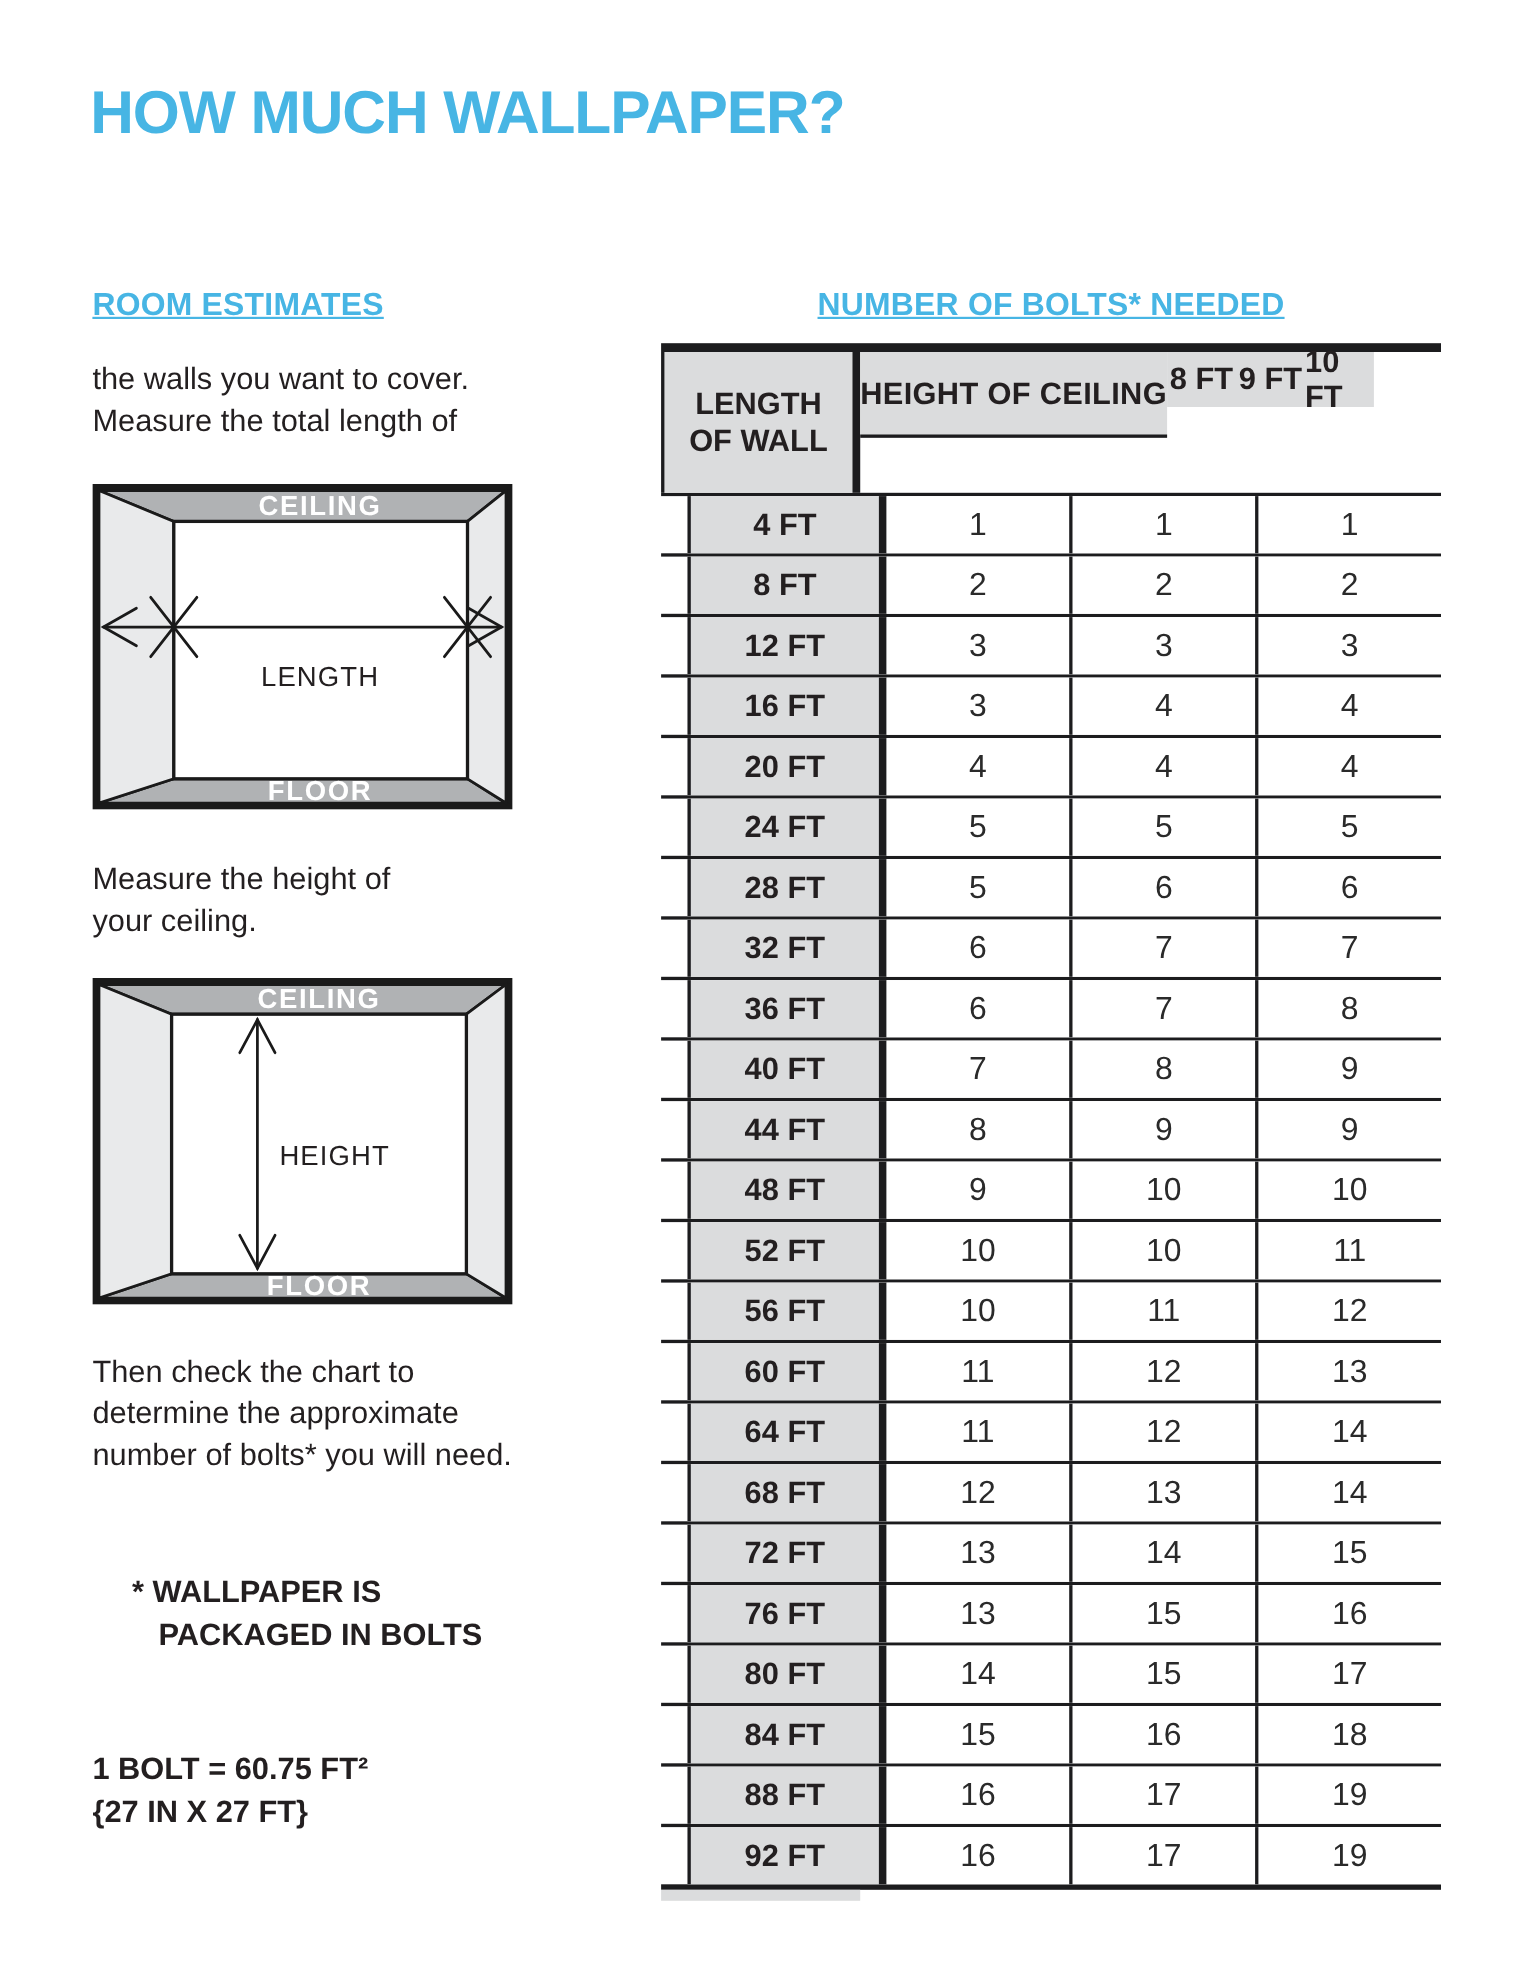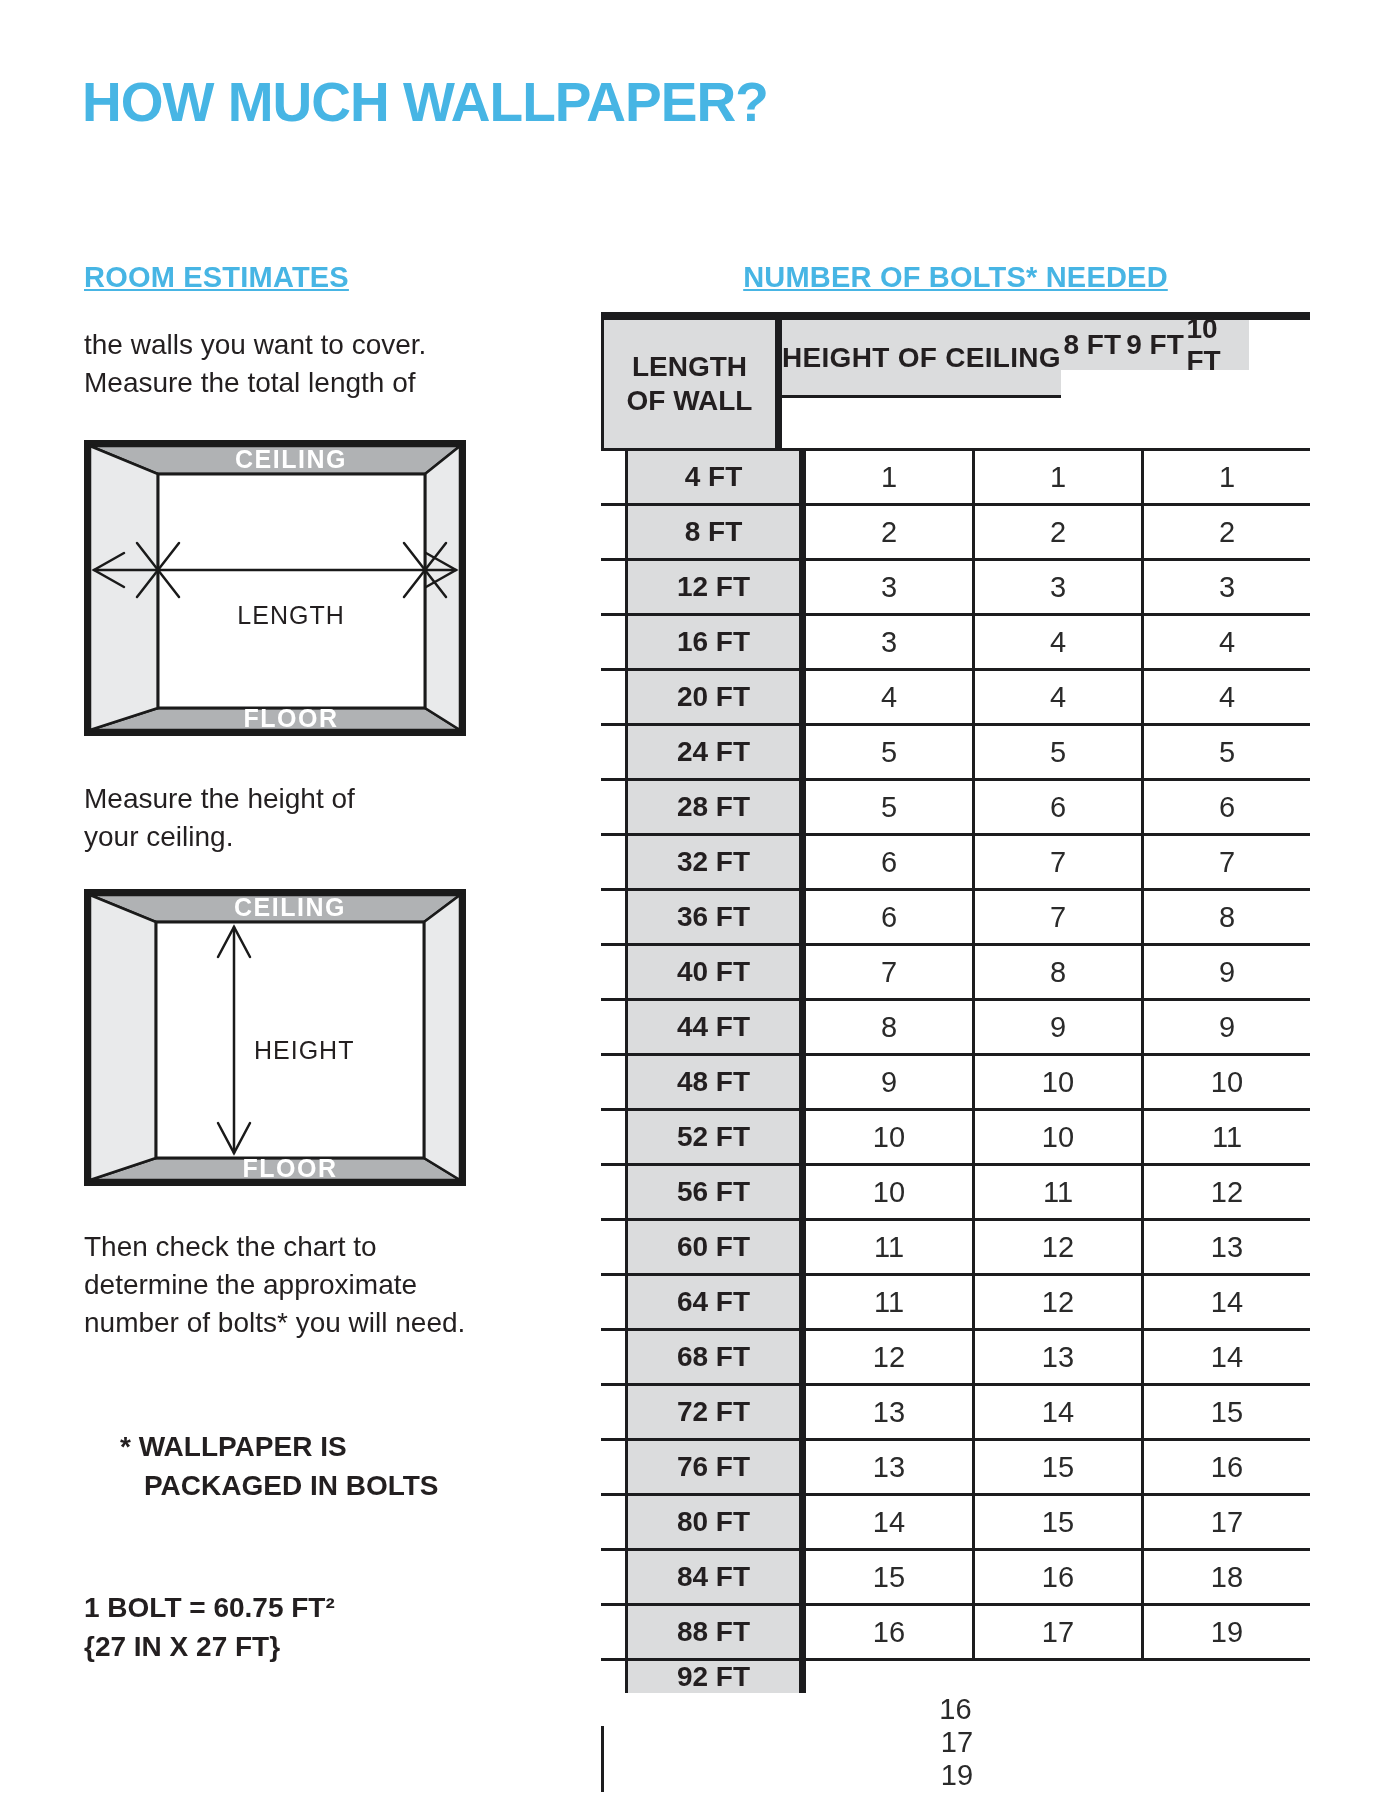--- a/index.html
+++ b/index.html
@@ -50,21 +50,21 @@
             display:flex;flex-direction:column;align-items:center;justify-content:center;
             font-size:28px;font-weight:700;line-height:34px;}
   .t-headright{flex:1;display:flex;flex-direction:row;}
   .t-hoc{height:78px;background:var(--cellgray);border-bottom:3px solid var(--line);
          display:flex;align-items:center;justify-content:center;
          font-size:28px;font-weight:700;letter-spacing:0.3px;}
   .t-subs{height:50px;background:var(--cellgray);display:flex;}
   .t-sub{flex:1;display:flex;align-items:center;justify-content:center;
          font-size:28px;font-weight:700;}
   .trow{display:flex;height:55px;border-bottom:3px solid var(--line);}
-  .trow:last-child{border-bottom:5px solid var(--line);height:57px;flex-direction:column;}
+  .trow:last-child{border-bottom:5px solid var(--line);height:57px;}
   .tlabel{width:181px;background:var(--cellgray);
           border-left:3px solid var(--line);border-right:7px solid var(--line);
           display:flex;align-items:center;justify-content:center;
           font-size:28px;font-weight:700;margin-left:24px;}
   .tval{flex:1;background:#ffffff;display:flex;align-items:center;justify-content:center;
         font-size:29px;font-weight:400;color:#2a2a2a;}
   .tval + .tval{border-left:3px solid var(--line);}
   .t-stub{width:181px;height:10px;background:var(--cellgray);}
 </style>
 </head>

